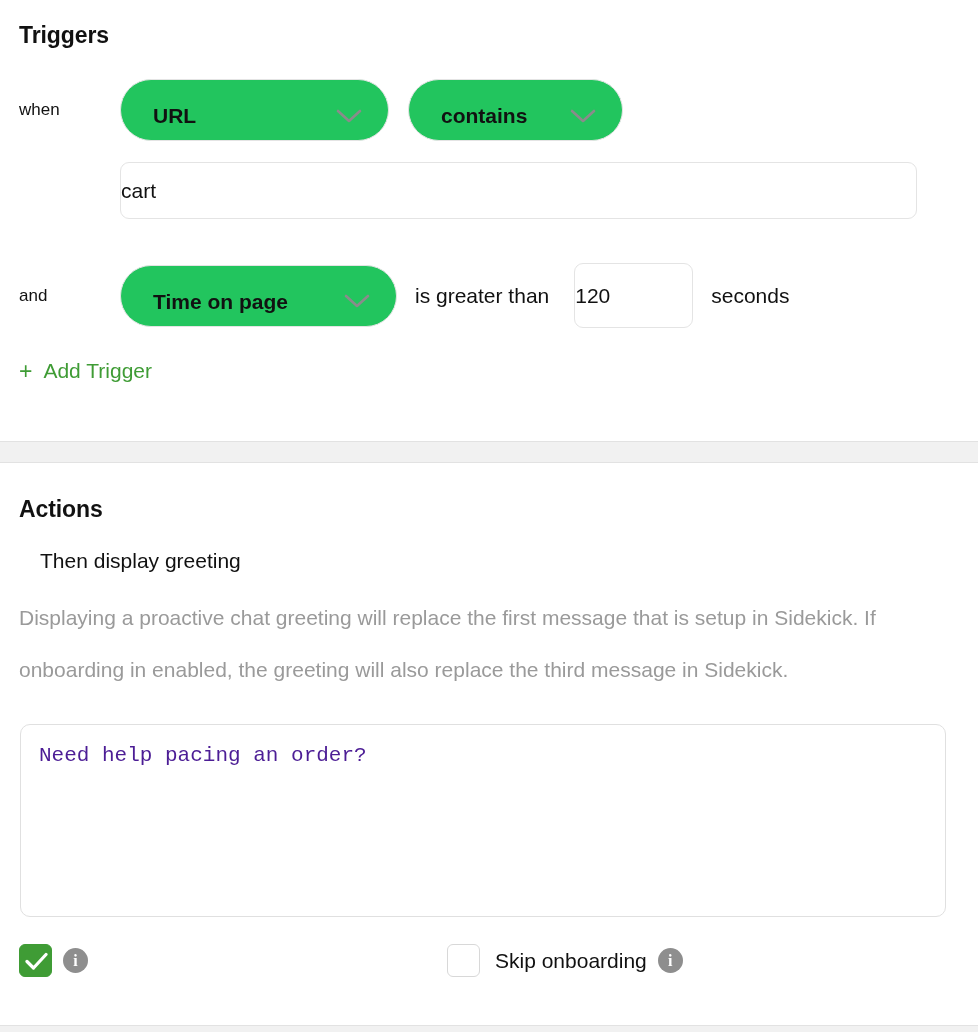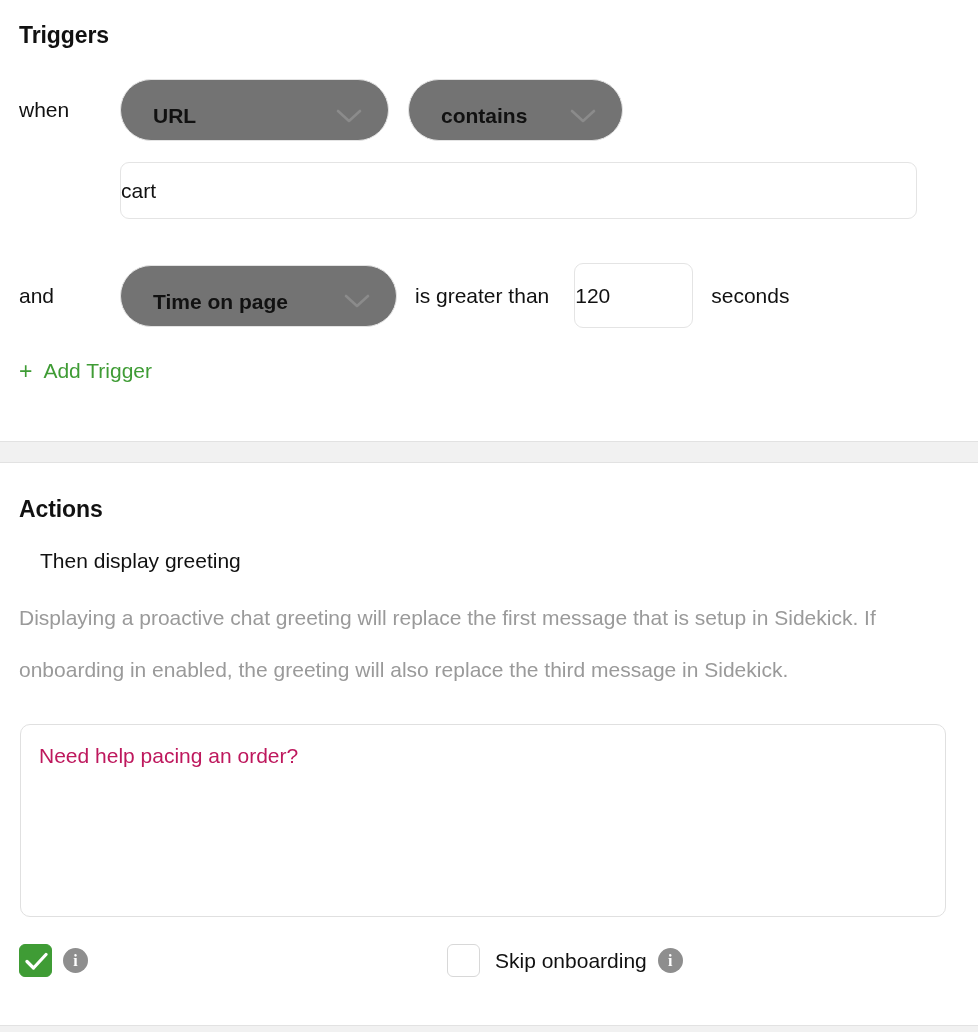--- a/index.html
+++ b/index.html
@@ -50,32 +50,32 @@
     white-space: nowrap;
   }
 
   
   .row {
     position: absolute;
     display: flex;
     align-items: center;
   }
   .conj {
-    font-size: 21px;
+    font-size: 17px;
     color: #111111;
     width: 101px;
     flex: none;
   }
 
   .pill {
     display: inline-flex;
     align-items: center;
     justify-content: space-between;
     box-sizing: border-box;
-    background: #737373;
+    background: #22c55e;
     border: 1px solid #e4e4e4;
     border-radius: 999px;
     height: 62px;
     padding: 12px 26px 0 32px;
     font-size: 21px;
     color: #111111;
     cursor: pointer;
     white-space: nowrap;
   }
   .pill .pill-label { font-weight: bold; }
@@ -140,22 +140,22 @@
     left: 20px;
     top: 724px;
     width: 926px;
     height: 193px;
     box-sizing: border-box;
     background: #ffffff;
     border: 1px solid #e0e0e0;
     border-radius: 10px;
     padding: 17px 18px;
     font-size: 21px;
-    font-family: Liberation Sans, sans-serif;
-    color: #be185d;
+    font-family: Liberation Mono, monospace;
+    color: #4c1d95;
     resize: none;
     outline: none;
     line-height: 28px;
   }
 
   .check-row {
     position: absolute;
     top: 944px;
     display: flex;
     align-items: center;

